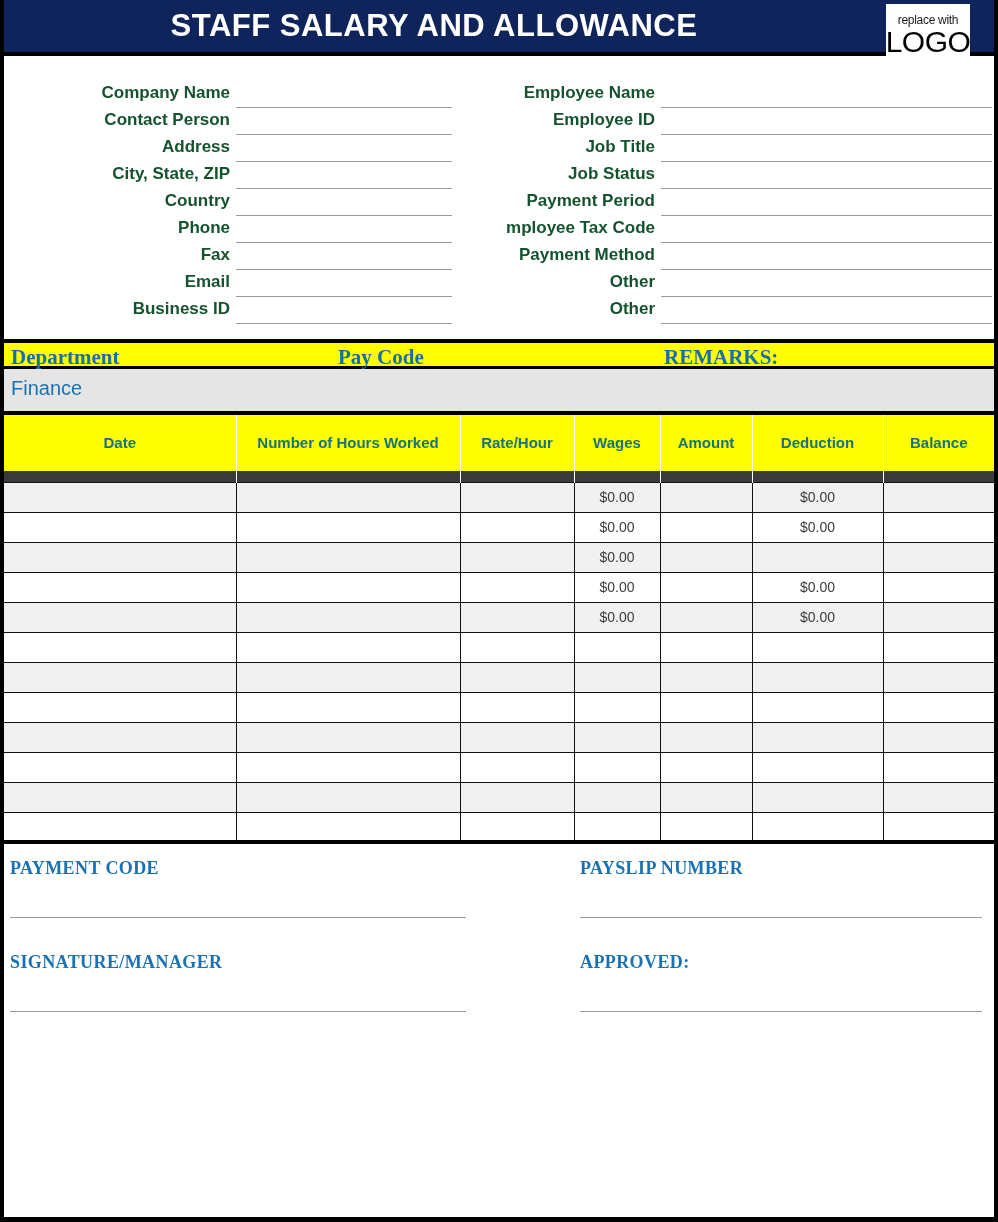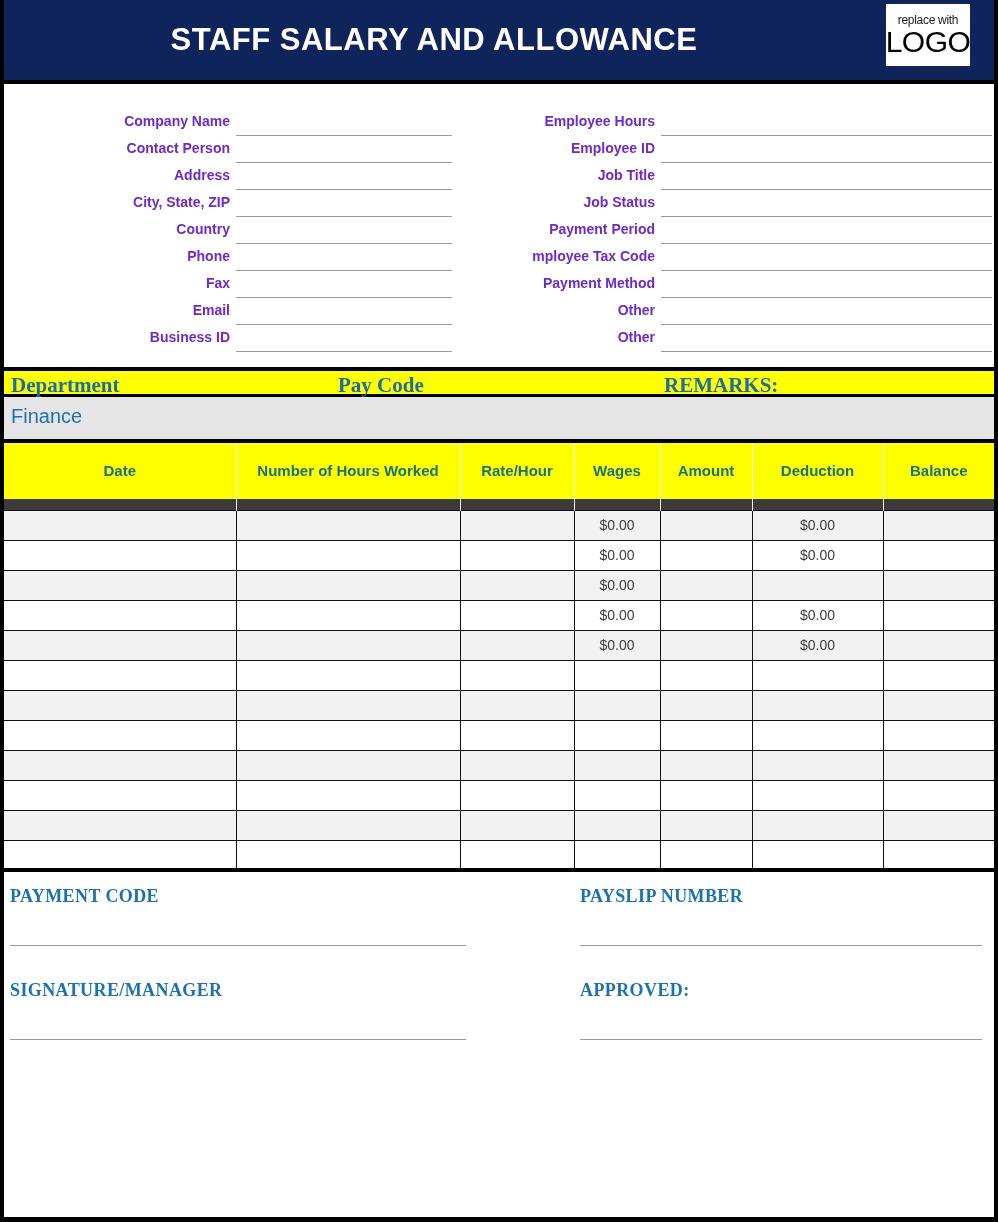--- a/index.html
+++ b/index.html
@@ -18,21 +18,21 @@
     width: 998px; height: 1222px;
     background: #ffffff;
     border-left: 4px solid #000000;
     border-right: 4px solid #000000;
     border-bottom: 5px solid #000000;
   }
 
   
   .header-band {
     position: relative;
-    height: 84px;
+    height: 56px;
     background: #10245c;
     border-bottom: 4px solid #000000;
     display: flex;
     align-items: center;
   }
   .header-title {
     position: absolute;
     left: 0; right: 130px;
     text-align: center;
     color: #ffffff;
@@ -78,24 +78,24 @@
   .info-col.left { width: 456px; }
   .info-col.right { width: 534px; }
 
   .field-row {
     position: relative;
     height: 27px;
     display: flex;
     align-items: flex-start;
   }
   .field-label {
-    color: #6d28d9;
+    color: #14532d;
     font-family: "Liberation Sans", sans-serif;
     font-weight: bold;
-    font-size: 14px;
+    font-size: 17px;
     text-align: right;
     white-space: nowrap;
     overflow: hidden;
     line-height: 22px;
   }
   .info-col.left .field-label { width: 229px; padding-right: 3px; }
   .info-col.right .field-label { width: 198px; padding-right: 3px; }
 
   .field-line {
     position: relative;
@@ -285,21 +285,21 @@
         <div class="field-line"></div>
       </div>
       <div class="field-row">
         <div class="field-label">Business ID</div>
         <div class="field-line"></div>
       </div>
     </div>
 
     <div class="info-col right">
       <div class="field-row">
-        <div class="field-label">Employee Hours</div>
+        <div class="field-label">Employee Name</div>
         <div class="field-line"></div>
       </div>
       <div class="field-row">
         <div class="field-label">Employee ID</div>
         <div class="field-line"></div>
       </div>
       <div class="field-row">
         <div class="field-label">Job Title</div>
         <div class="field-line"></div>
       </div>

